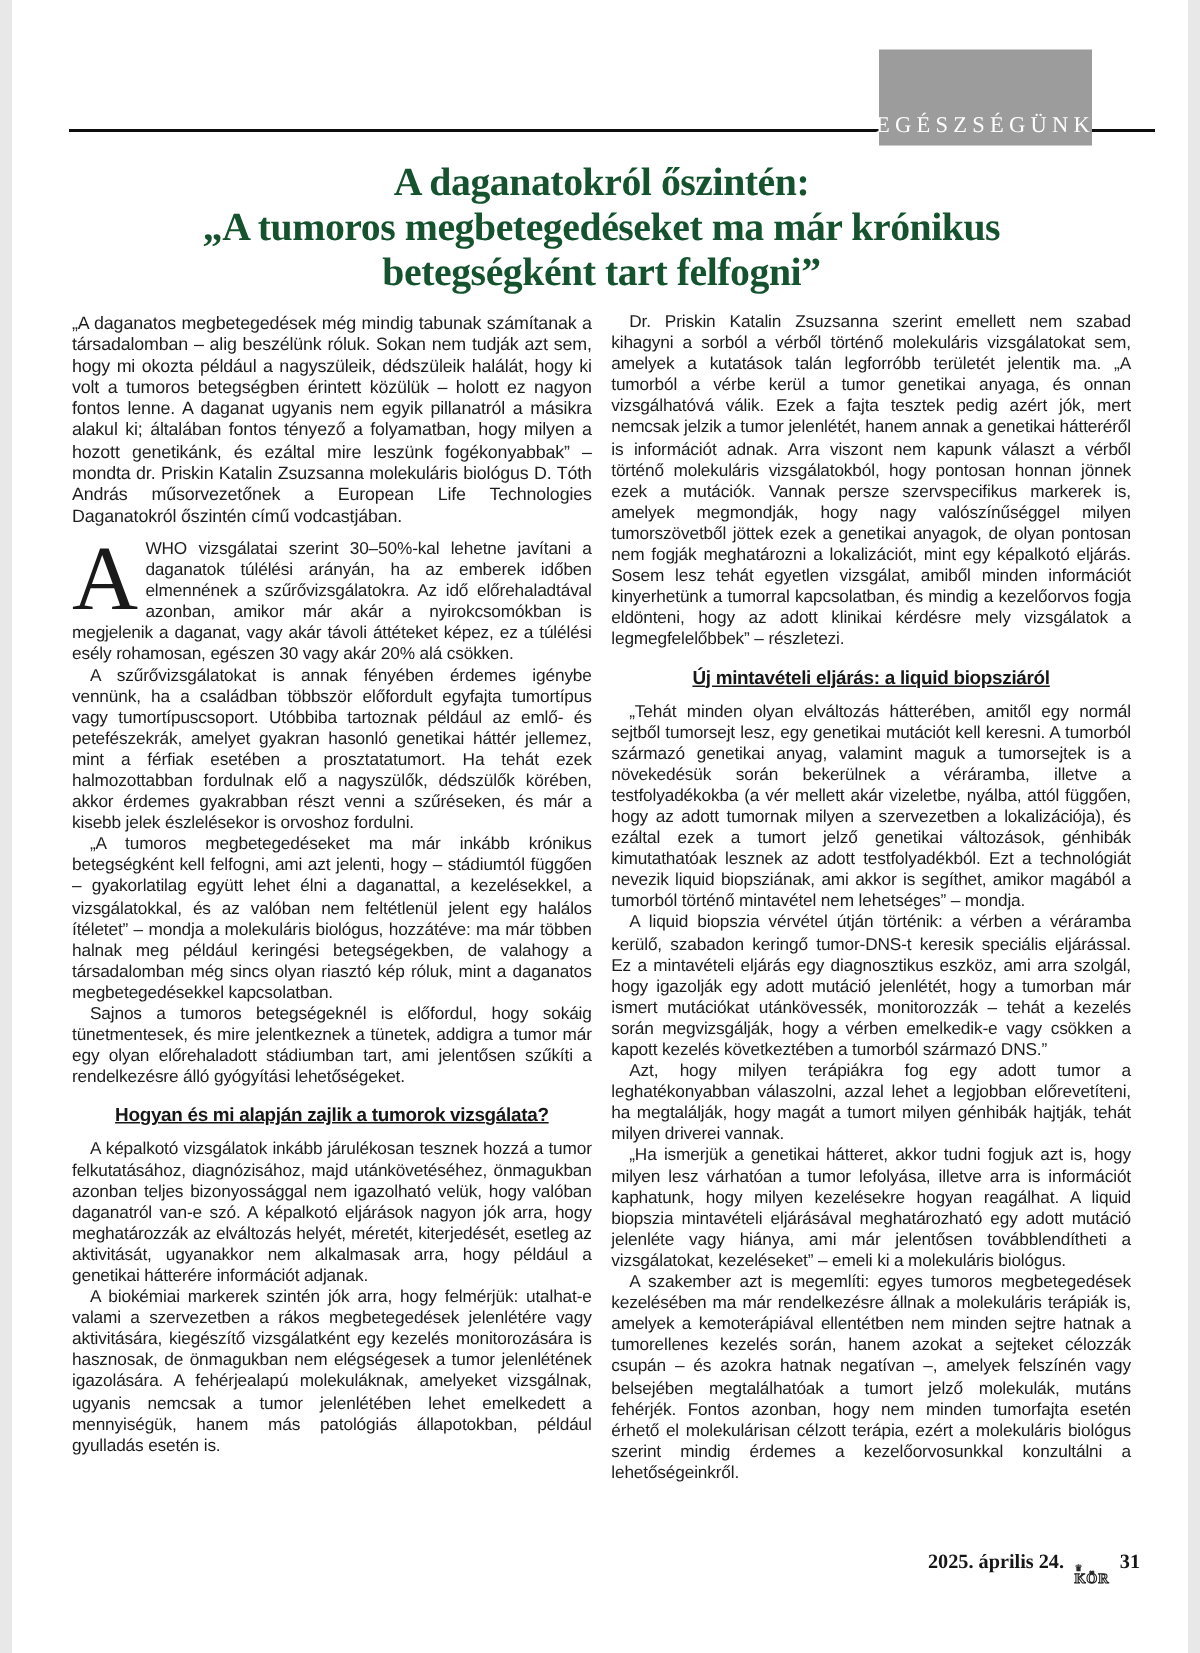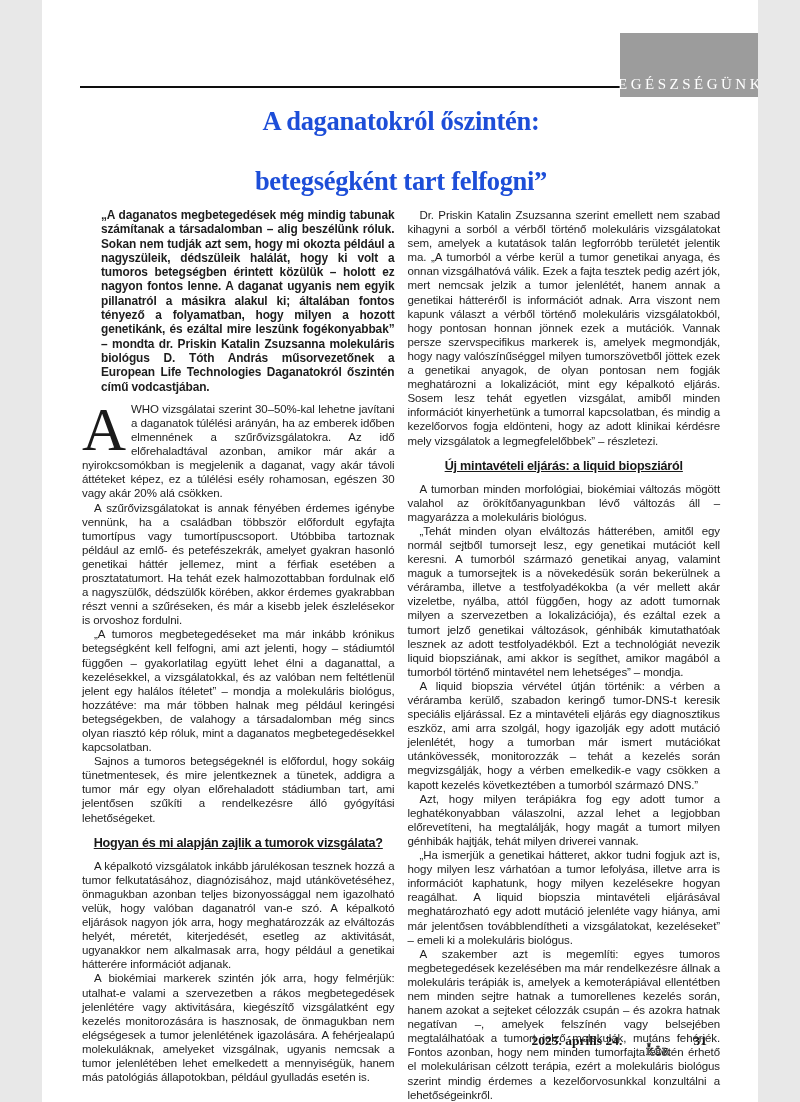--- a/index.html
+++ b/index.html
@@ -1,18 +1,18 @@
 <!DOCTYPE html>
 <html lang="hu"><head>
 <meta charset="utf-8">
 <style>
   html,body{margin:0;padding:0;background:#e8e8e8;}
   .page{
     position:relative;
-    width:716px;height:1102px;
+    width:784px;height:1102px;
     margin:0 auto;
     background:#ffffff;
     overflow:hidden;
     color:#1d1d1d;
     font-family:"Liberation Sans",sans-serif;
   }
   
   .head-rule{
     position:absolute;left:38px;top:86px;width:724px;height:2px;
     background:#0e0e0e;z-index:1;
@@ -27,58 +27,57 @@
     font-family:"Liberation Serif",serif;
     font-size:15px;color:#ffffff;letter-spacing:3.5px;font-weight:400;
     white-space:nowrap;
   }
   
   .title{
     margin:106px 38px 12px 40px;
     text-align:center;
     font-family:"Liberation Serif",serif;
     font-weight:700;font-size:26.5px;line-height:30px;
-    letter-spacing:-0.3px;color:#1d4ed8;
+    letter-spacing:-0.3px;color:#14532d;
   }
   
   .columns{
     display:flex;gap:13px;
     margin:0 38px 0 40px;
   }
   .col{flex:1 1 0;min-width:0;}
   p{
     margin:0;
     font-size:11.5px;line-height:14.1px;
     letter-spacing:-0.1px;
     text-align:justify;
   }
   p.indent{text-indent:12px;}
   p.lead{
-    font-weight:700;
+    font-weight:400;
     font-size:11.9px;line-height:14.3px;
     margin-bottom:8px;
-    margin-left:19px;
   }
   .dropcap{
     float:left;
     font-family:"Liberation Serif",serif;
     font-size:61px;line-height:49px;
     padding:3px 5px 0 0;
     color:#1a1a1a;
   }
   h2{
     margin:11px 0 9px 0;
     font-size:12.6px;line-height:14px;
     text-align:center;font-weight:700;
     letter-spacing:-0.2px;color:#181818;text-decoration:underline;
   }
   
   .footer{
-    position:absolute;top:1033px;right:51px;
-    display:flex;align-items:baseline;gap:24px;
+    position:absolute;top:1033px;right:32px;
+    display:flex;align-items:baseline;gap:7px;
     font-family:"Liberation Serif",serif;
     font-weight:700;font-size:13.5px;color:#161616;
   }
   .kor-logo{
     display:inline-flex;flex-direction:column;align-items:flex-start;
     line-height:1;transform:translateY(2px);
   }
   .kor-logo .crown{font-size:6px;line-height:5px;color:#2a2a2a;}
   .kor-logo .kor{
     font-family:"Liberation Serif",serif;
@@ -93,21 +92,21 @@
 
 <div class="page">
 
   <div class="head-rule"></div>
   <div class="section-banner">
     <span>EGÉSZSÉGÜNK</span>
   </div>
 
   <h1 class="title">
     <span>A daganatokról őszintén:</span><br>
-    <br>
+    <span>„A tumoros megbetegedéseket ma már krónikus</span><br>
     <span>betegségként tart felfogni”</span>
   </h1>
 
   <div class="columns">
 
     <div class="col">
       <p class="lead">„A daganatos megbetegedések még mindig tabunak számítanak a társadalomban – alig beszélünk róluk. Sokan nem tudják azt sem, hogy mi okozta például a nagyszüleik, dédszüleik halálát, hogy ki volt a tumoros betegségben érintett közülük – holott ez nagyon fontos lenne. A daganat ugyanis nem egyik pillanatról a másikra alakul ki; általában fontos tényező a folyamatban, hogy milyen a hozott genetikánk, és ezáltal mire leszünk fogékonyabbak” – mondta dr. Priskin Katalin Zsuzsanna molekuláris biológus D. Tóth András műsorvezetőnek a European Life Technologies Daganatokról őszintén című vodcastjában.</p>
       <p>
         <span class="dropcap">A</span><span>WHO vizsgálatai szerint 30–50%-kal lehetne javítani a daganatok túlélési arányán, ha az emberek időben elmennének a szűrővizsgálatokra. Az idő előrehaladtával azonban, amikor már akár a nyirokcsomókban is megjelenik a daganat, vagy akár távoli áttéteket képez, ez a túlélési esély rohamosan, egészen 30 vagy akár 20% alá csökken.</span>
       </p>
@@ -115,21 +114,20 @@
       <p class="indent">„A tumoros megbetegedéseket ma már inkább krónikus betegségként kell felfogni, ami azt jelenti, hogy – stádiumtól függően – gyakorlatilag együtt lehet élni a daganattal, a kezelésekkel, a vizsgálatokkal, és az valóban nem feltétlenül jelent egy halálos ítéletet” – mondja a molekuláris biológus, hozzátéve: ma már többen halnak meg például keringési betegségekben, de valahogy a társadalomban még sincs olyan riasztó kép róluk, mint a daganatos megbetegedésekkel kapcsolatban.</p>
       <p class="indent">Sajnos a tumoros betegségeknél is előfordul, hogy sokáig tünetmentesek, és mire jelentkeznek a tünetek, addigra a tumor már egy olyan előrehaladott stádiumban tart, ami jelentősen szűkíti a rendelkezésre álló gyógyítási lehetőségeket.</p>
       <h2>Hogyan és mi alapján zajlik a tumorok vizsgálata?</h2>
       <p class="indent">A képalkotó vizsgálatok inkább járulékosan tesznek hozzá a tumor felkutatásához, diagnózisához, majd utánkövetéséhez, önmagukban azonban teljes bizonyossággal nem igazolható velük, hogy valóban daganatról van-e szó. A képalkotó eljárások nagyon jók arra, hogy meghatározzák az elváltozás helyét, méretét, kiterjedését, esetleg az aktivitását, ugyanakkor nem alkalmasak arra, hogy például a genetikai hátterére információt adjanak.</p>
       <p class="indent">A biokémiai markerek szintén jók arra, hogy felmérjük: utalhat-e valami a szervezetben a rákos megbetegedések jelenlétére vagy aktivitására, kiegészítő vizsgálatként egy kezelés monitorozására is hasznosak, de önmagukban nem elégségesek a tumor jelenlétének igazolására. A fehérjealapú molekuláknak, amelyeket vizsgálnak, ugyanis nemcsak a tumor jelenlétében lehet emelkedett a mennyiségük, hanem más patológiás állapotokban, például gyulladás esetén is.</p>
     </div>
 
     <div class="col">
       <p class="indent">Dr. Priskin Katalin Zsuzsanna szerint emellett nem szabad kihagyni a sorból a vérből történő molekuláris vizsgálatokat sem, amelyek a kutatások talán legforróbb területét jelentik ma. „A tumorból a vérbe kerül a tumor genetikai anyaga, és onnan vizsgálhatóvá válik. Ezek a fajta tesztek pedig azért jók, mert nemcsak jelzik a tumor jelenlétét, hanem annak a genetikai hátteréről is információt adnak. Arra viszont nem kapunk választ a vérből történő molekuláris vizsgálatokból, hogy pontosan honnan jönnek ezek a mutációk. Vannak persze szervspecifikus markerek is, amelyek megmondják, hogy nagy valószínűséggel milyen tumorszövetből jöttek ezek a genetikai anyagok, de olyan pontosan nem fogják meghatározni a lokalizációt, mint egy képalkotó eljárás. Sosem lesz tehát egyetlen vizsgálat, amiből minden információt kinyerhetünk a tumorral kapcsolatban, és mindig a kezelőorvos fogja eldönteni, hogy az adott klinikai kérdésre mely vizsgálatok a legmegfelelőbbek” – részletezi.</p>
       <h2>Új mintavételi eljárás: a liquid biopsziáról</h2>
-      <p class="indent">A tumorban minden morfológiai, biokémiai változás mögött valahol az örökítőanyagunkban lévő változás áll – magyarázza a molekuláris biológus.</p>
       <p class="indent">„Tehát minden olyan elváltozás hátterében, amitől egy normál sejtből tumorsejt lesz, egy genetikai mutációt kell keresni. A tumorból származó genetikai anyag, valamint maguk a tumorsejtek is a növekedésük során bekerülnek a véráramba, illetve a testfolyadékokba (a vér mellett akár vizeletbe, nyálba, attól függően, hogy az adott tumornak milyen a szervezetben a lokalizációja), és ezáltal ezek a tumort jelző genetikai változások, génhibák kimutathatóak lesznek az adott testfolyadékból. Ezt a technológiát nevezik liquid biopsziának, ami akkor is segíthet, amikor magából a tumorból történő mintavétel nem lehetséges” – mondja.</p>
       <p class="indent">A liquid biopszia vérvétel útján történik: a vérben a véráramba kerülő, szabadon keringő tumor-DNS-t keresik speciális eljárással. Ez a mintavételi eljárás egy diagnosztikus eszköz, ami arra szolgál, hogy igazolják egy adott mutáció jelenlétét, hogy a tumorban már ismert mutációkat utánkövessék, monitorozzák – tehát a kezelés során megvizsgálják, hogy a vérben emelkedik-e vagy csökken a kapott kezelés következtében a tumorból származó DNS.”</p>
       <p class="indent">Azt, hogy milyen terápiákra fog egy adott tumor a leghatékonyabban válaszolni, azzal lehet a legjobban előrevetíteni, ha megtalálják, hogy magát a tumort milyen génhibák hajtják, tehát milyen driverei vannak.</p>
       <p class="indent">„Ha ismerjük a genetikai hátteret, akkor tudni fogjuk azt is, hogy milyen lesz várhatóan a tumor lefolyása, illetve arra is információt kaphatunk, hogy milyen kezelésekre hogyan reagálhat. A liquid biopszia mintavételi eljárásával meghatározható egy adott mutáció jelenléte vagy hiánya, ami már jelentősen továbblendítheti a vizsgálatokat, kezeléseket” – emeli ki a molekuláris biológus.</p>
       <p class="indent">A szakember azt is megemlíti: egyes tumoros megbetegedések kezelésében ma már rendelkezésre állnak a molekuláris terápiák is, amelyek a kemoterápiával ellentétben nem minden sejtre hatnak a tumorellenes kezelés során, hanem azokat a sejteket célozzák csupán – és azokra hatnak negatívan –, amelyek felszínén vagy belsejében megtalálhatóak a tumort jelző molekulák, mutáns fehérjék. Fontos azonban, hogy nem minden tumorfajta esetén érhető el molekulárisan célzott terápia, ezért a molekuláris biológus szerint mindig érdemes a kezelőorvosunkkal konzultálni a lehetőségeinkről.</p>
     </div>
 
   </div>
 
   <div class="footer">

